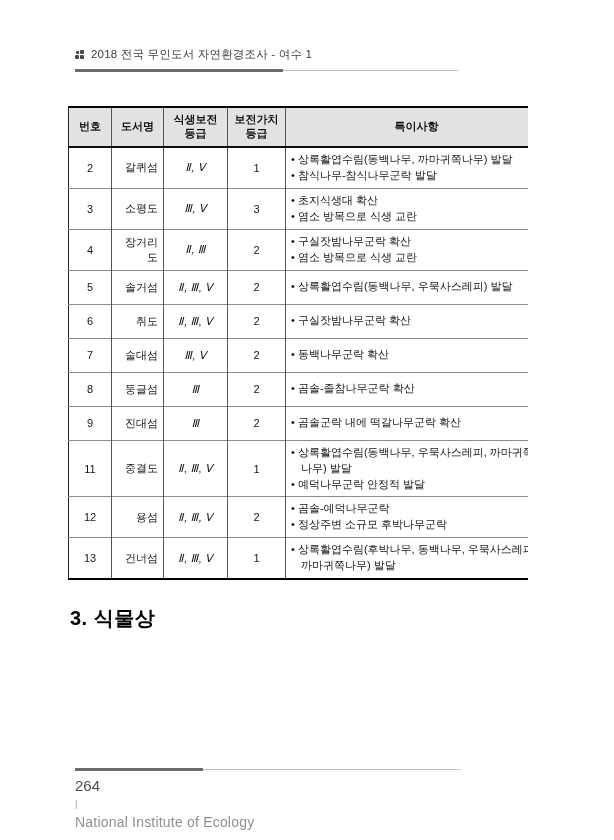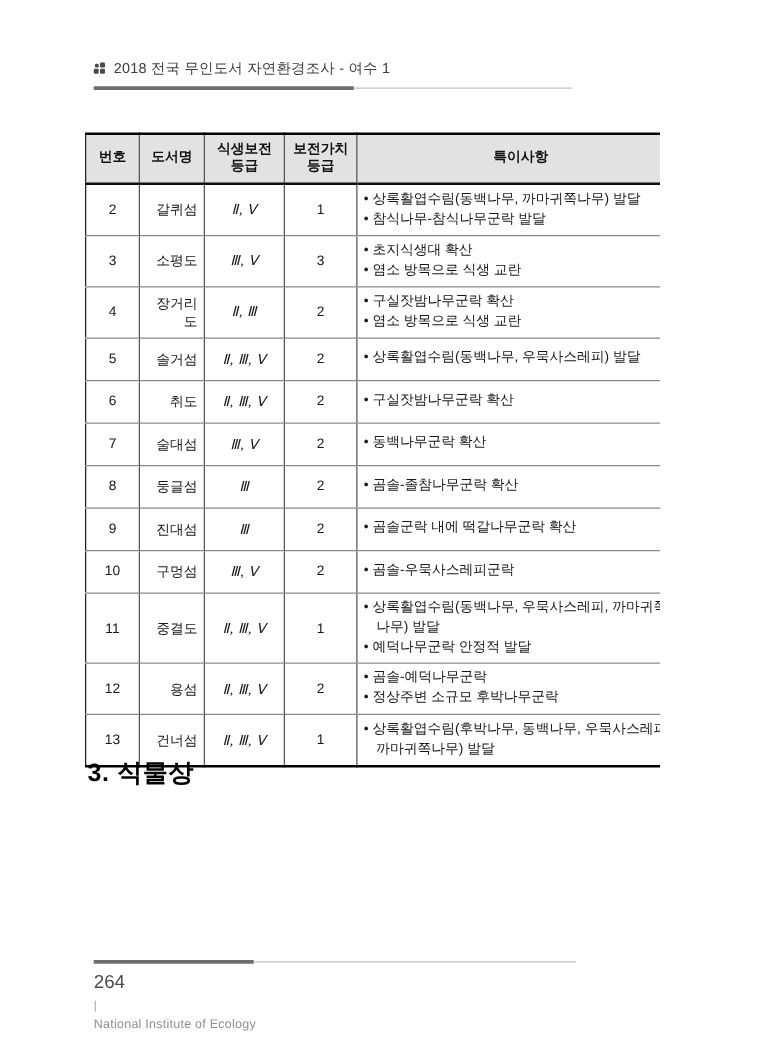--- a/index.html
+++ b/index.html
@@ -96,21 +96,21 @@
     overflow-wrap: break-word;
   }
 
   
   .page-footer { position: absolute; top: 768px; left: 75px; right: 67px; }
   .footer-rule { display: flex; align-items: center; }
   .rule-dark-f { width: 128px; height: 3px; background: #6d6d6d; }
   .footer-text { margin-top: 6px; display: flex; align-items: baseline; gap: 5px; flex-direction: column; }
   .page-number { font-size: 15px; color: #4d4d4d; }
   .footer-sep { font-size: 9px; color: #9a9a9a; }
-  .footer-org { font-size: 10px; color: #8f8f8f; letter-spacing: 0.2px; }
+  .footer-org { font-size: 14px; color: #8f8f8f; letter-spacing: 0.2px; }
 </style>
 </head>
 <body>
 
 <div class="page">
 
   <div class="doc-header">
     <span class="dots-icon">
       <i class="d1"></i>
         <i class="d2"></i>
@@ -213,29 +213,20 @@
         <tr>
           <td class="no">9</td>
           <td class="name">진대섬</td>
           <td class="veg">Ⅲ</td>
           <td class="value">2</td>
           <td class="notes">
             <div class="note-line">• 곰솔군락 내에 떡갈나무군락 확산</div>
           </td>
         </tr>
         <tr>
-          <td class="no">10</td>
-          <td class="name">구멍섬</td>
-          <td class="veg">Ⅲ, Ⅴ</td>
-          <td class="value">2</td>
-          <td class="notes">
-            <div class="note-line">• 곰솔-우묵사스레피군락</div>
-          </td>
-        </tr>
-        <tr>
           <td class="no">11</td>
           <td class="name">중결도</td>
           <td class="veg">Ⅱ, Ⅲ, Ⅴ</td>
           <td class="value">1</td>
           <td class="notes">
             <div class="note-line">• 상록활엽수림(동백나무, 우묵사스레피, 까마귀쪽나무) 발달</div>
             <div class="note-line">• 예덕나무군락 안정적 발달</div>
           </td>
         </tr>
         <tr>

